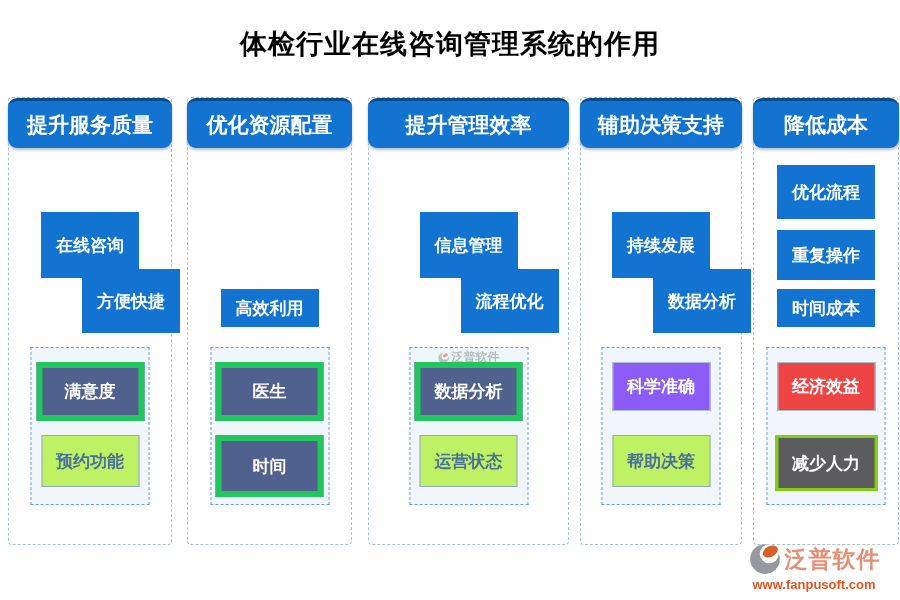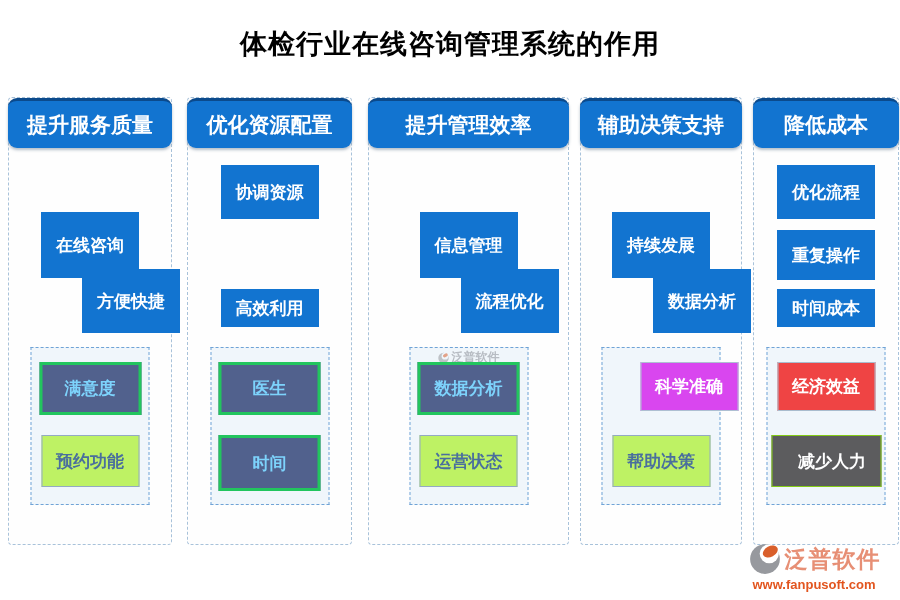--- a/index.html
+++ b/index.html
@@ -44,23 +44,23 @@
     position:absolute;top:249px;left:50%;transform:translateX(-50%);
     width:117px;height:156px;background:#f0f6fb;border:1px dashed #6fa3d6;
   }
   .subbox{
     position:absolute;left:50%;transform:translateX(-50%);width:96px;
     display:flex;align-items:center;justify-content:center;
     font-weight:bold;font-size:17px;white-space:nowrap;z-index:2;
   }
   .sb1{top:14px;height:47px;}
   .sb2{top:87px;height:50px;}
-  .style-slate   {background:#51618d;color:#7dd3fc;border:3px solid #22c55e;}
-  .style-darkgray{background:#d946ef;color:#fff;border:1px solid #aebfd2;margin-left:28px;}
-  .style-gray    {background:#5c5c5e;color:#fff;border:1px solid #84cc16;padding-left:12px;}
+  .style-slate   {background:#51618d;color:#ffffff;border:6px solid #22c55e;}
+  .style-darkgray{background:#8b5cf6;color:#fff;border:1px solid #aebfd2;}
+  .style-gray    {background:#5c5c5e;color:#fff;border:3px solid #84cc16;}
   .style-black   {background:#ef4444;color:#fff;border:1px solid #a9bcce;}
   .style-light   {background:#bef264;color:#4a6f9d;border:1px solid #94aac3;}
   .sub-watermark{
     position:absolute;top:1px;left:50%;transform:translateX(-50%);
     display:flex;align-items:center;gap:2px;z-index:1;
     font-size:12px;font-weight:bold;color:#b7bcc3;white-space:nowrap;
   }
   .sub-watermark svg{width:12px;height:12px;opacity:.55;}
   .footer{
     position:absolute;right:8px;bottom:8px;width:156px;
@@ -86,21 +86,20 @@
   <div class="bluebox r1">在线咨询</div>
   <div class="bluebox r2">方便快捷</div>
   <div class="subgroup">
     <div class="subbox sb1 style-slate">满意度</div>
     <div class="subbox sb2 style-light">预约功能</div>
   </div>
 </div>
 
 <div class="column col-2">
   <div class="col-header">优化资源配置</div>
-  <div class="bluebox s1">协调资源</div>
   <div class="bluebox s3">高效利用</div>
   <div class="subgroup">
     <div class="subbox sb1 style-slate">医生</div>
     <div class="subbox sb2 style-slate">时间</div>
   </div>
 </div>
 
 <div class="column col-3">
   <div class="col-header">提升管理效率</div>
   <div class="bluebox r1">信息管理</div>

